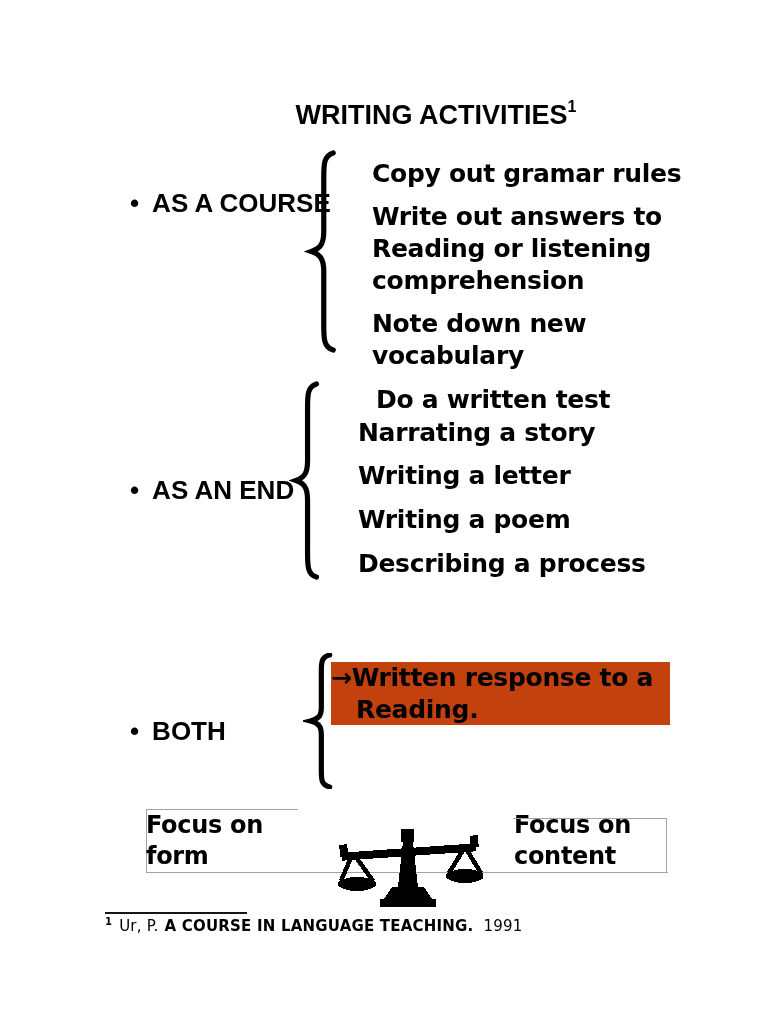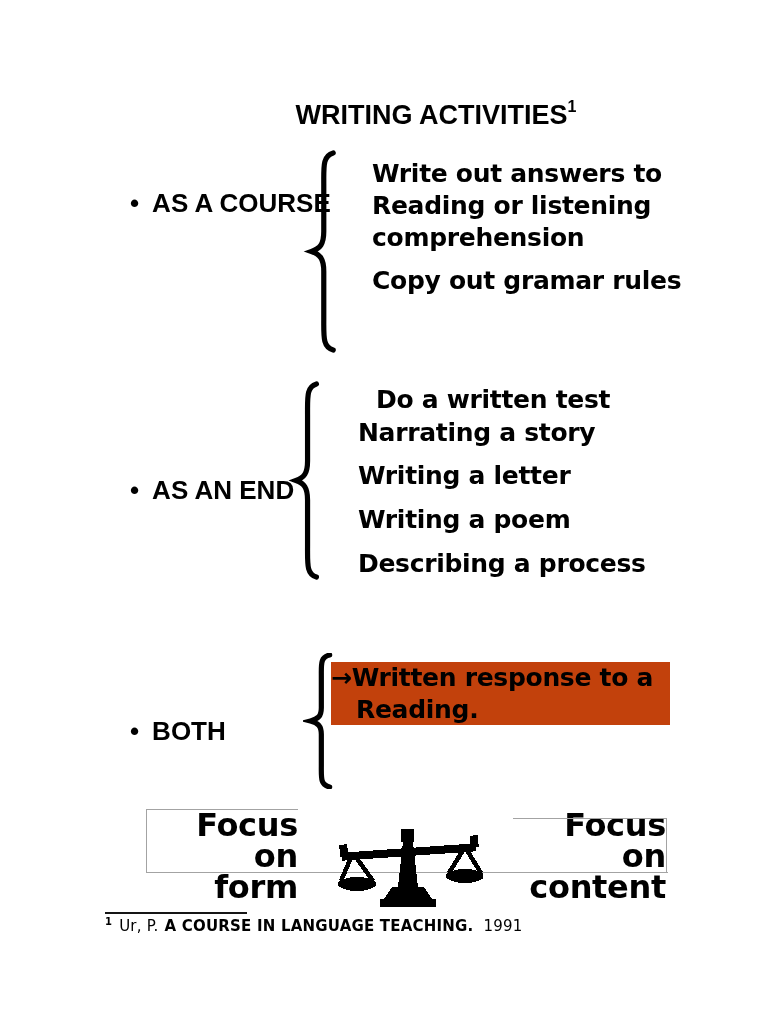--- a/index.html
+++ b/index.html
@@ -40,23 +40,23 @@
   .items-block{position:absolute;left:372px;top:158px;z-index:2;}
   .items-block .item{margin:0 0 11px 0;}
   .sec3-block{
     position:absolute;left:331px;top:662px;width:339px;background:#c2410c;z-index:2;
   }
   .sec3-block .item{line-height:31.5px;padding-left:25px;text-indent:-25px;margin:0;}
 
   
   .box-line{position:absolute;background:#a3a3a3;z-index:3;}
   .box-label{
-    position:absolute;width:152px;text-align:right;white-space:pre-line;
+    position:absolute;width:152px;text-align:left;white-space:pre-line;
     font-family:"DejaVu Sans",sans-serif;font-weight:bold;
-    font-size:32px;line-height:31px;letter-spacing:-0.3px;
+    font-size:24px;line-height:31px;letter-spacing:-0.3px;
   }
   .box-label.left{left:146px;top:810px;z-index:3;}
   .box-label.right{left:514px;top:810px;z-index:1;}
 
   .scales{position:absolute;left:337px;top:829px;z-index:4;}
 
   
   .fn-sep{position:absolute;left:105px;top:912px;width:142px;height:2px;background:#151515;}
   .footnote{
     position:absolute;left:105px;top:917px;font-size:15px;
@@ -74,24 +74,26 @@
 
   <h1 class="title"><span>WRITING ACTIVITIES</span><sup>1</sup></h1>
 
   <div class="sec-label" style="top:188px">
     <span class="bullet">•</span><span>AS A COURSE</span>
   </div>
   <svg class="brace" style="left:303px;top:150px;width:34px;height:203px" viewBox="0 0 36 204" preserveAspectRatio="none">
     <path d="M32 3 C21 6 22 16 22 34 L22 82 C22 95 18 99 9 102 C18 105 22 109 22 122 L22 170 C22 188 21 198 32 201"></path>
   </svg>
   <div class="items-block">
+    <div class="item">Copy out gramar rules</div>
     <div class="item">Write out answers to
 Reading or listening
 comprehension</div>
-    <div class="item">Copy out gramar rules</div>
+    <div class="item">Note down new
+vocabulary</div>
   </div>
 
   <div class="sec-label" style="top:475px">
     <span class="bullet">•</span><span>AS AN END</span>
   </div>
   <svg class="brace" style="left:288px;top:381px;width:32px;height:199px" viewBox="0 0 36 204" preserveAspectRatio="none">
     <path d="M32 3 C21 6 22 16 22 34 L22 82 C22 95 18 99 9 102 C18 105 22 109 22 122 L22 170 C22 188 21 198 32 201"></path>
   </svg>
   <div class="item abs" style="left:376px;top:384px">Do a written test</div>
   <div class="item abs" style="left:358px;top:417px">Narrating a story</div>

